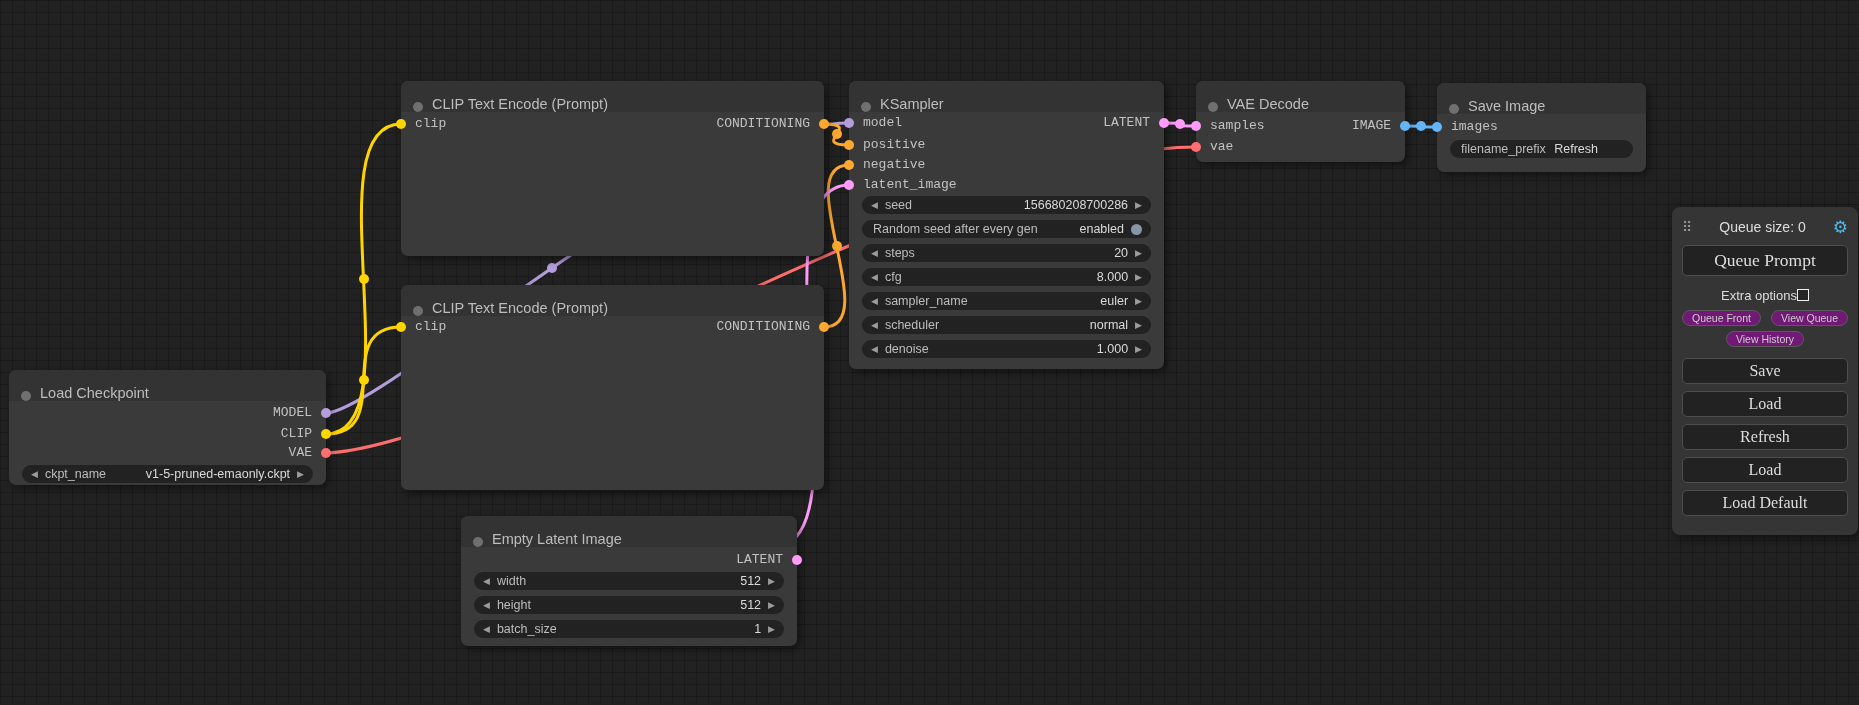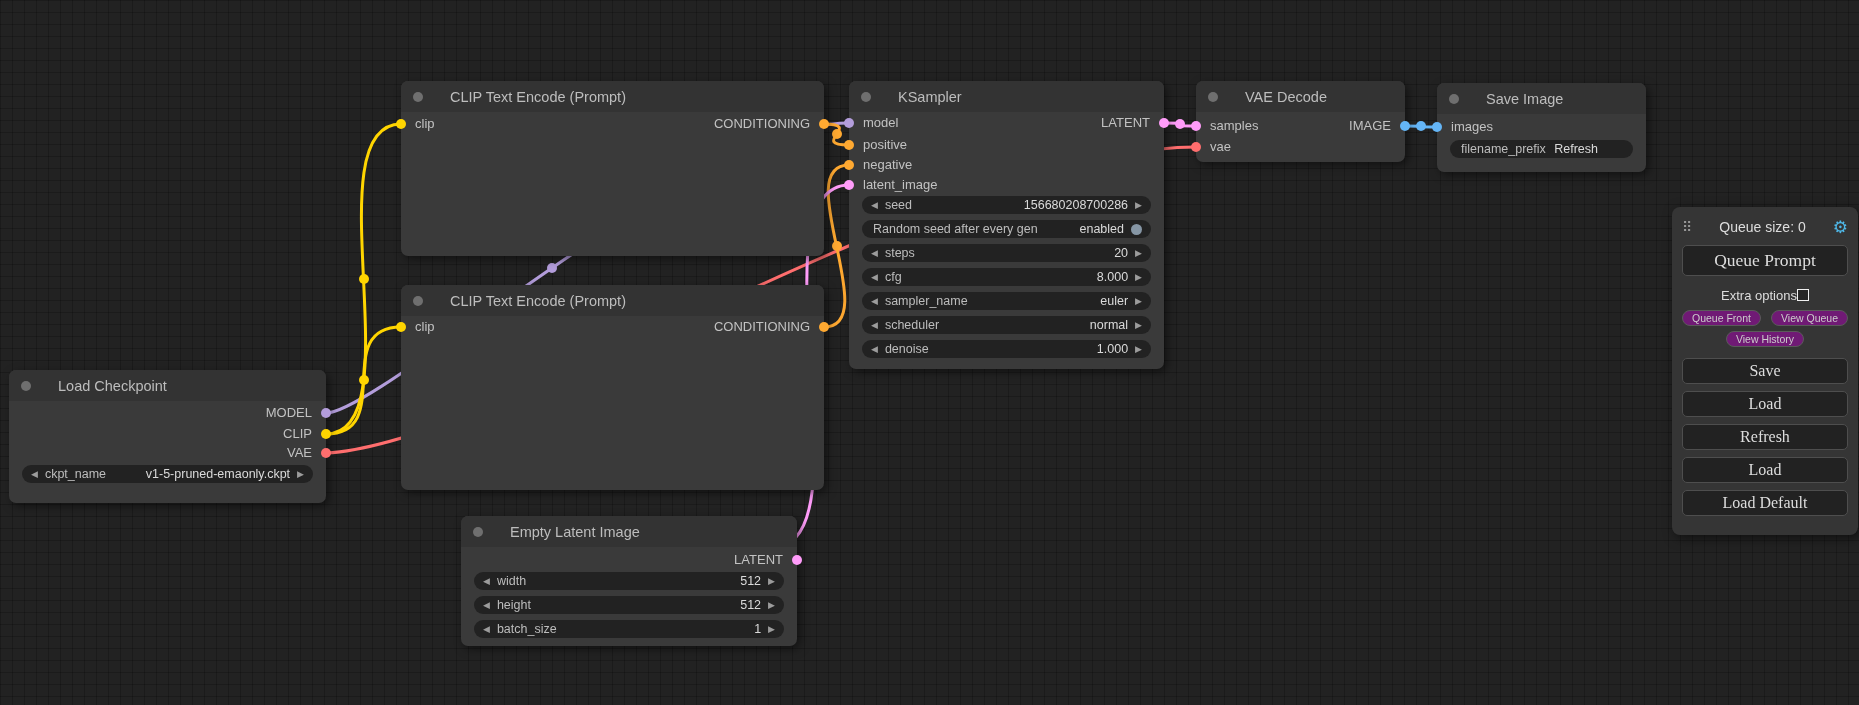--- a/index.html
+++ b/index.html
@@ -17,26 +17,26 @@
   .wire { fill:none; stroke-width:3; stroke-linecap:round; }
 
   .node {
     position:absolute; z-index:2;
     background:#3a3a3a; border-radius:7px;
     box-shadow:3px 3px 10px rgba(0,0,0,0.5);
   }
   .node-title {
     position:absolute; left:0; top:0; right:0; height:31px;
     background:#333333; border-radius:7px 7px 0 0;
-    display:flex; align-items:center; gap:27px; padding:0 12px;
+    display:flex; align-items:flex-end; gap:9px; padding:0 12px;
     color:#bdbdbd; font-size:14.5px; white-space:nowrap; overflow:hidden;
   }
   .title-dot { width:10px; height:10px; border-radius:50%; background:#6f6f6f; flex:none; }
 
-  .slot { position:absolute; height:16px; line-height:16px; font-size:13px; color:#c2c2c2; white-space:nowrap; }
+  .slot { position:absolute; height:16px; line-height:16px; font-size:13px; color:#c2c2c2; white-space:nowrap;font-family:Liberation Mono, monospace; }
   .slot.in  { left:0;  padding-left:14px; }
   .slot.out { right:0; padding-right:14px; text-align:right; }
   .slot-dot { position:absolute; top:50%; transform:translateY(-50%); width:10px; height:10px; border-radius:50%; }
   .slot.in  .slot-dot { left:-5px; }
   .slot.out .slot-dot { right:-5px; }
 
   .textbox {
     position:absolute; left:8px; right:8px;
     background:#222222; border-radius:4px;
     padding:6px 9px; color:#c9c9c9;
@@ -102,21 +102,21 @@
   <circle cx="364" cy="380" r="5" fill="#FFD500"></circle>
   <circle cx="552" cy="268" r="5" fill="#B39DDB"></circle>
   <circle cx="734" cy="297" r="5" fill="#FF6E6E"></circle>
   <circle cx="837" cy="134" r="5" fill="#FFA931"></circle>
   <circle cx="837" cy="246" r="5" fill="#FFA931"></circle>
   <circle cx="810" cy="366" r="5" fill="#FF9CF9"></circle>
   <circle cx="1180" cy="124" r="5" fill="#FF9CF9"></circle>
   <circle cx="1421" cy="126" r="5" fill="#64B5F6"></circle>
 </svg>
 
-<div class="node" style="left:9px; top:370px; width:317px; height:133px;">
+<div class="node" style="left:9px; top:370px; width:317px; height:115px;">
   <div class="node-title">
     <span class="title-dot"></span>
     <span>Load Checkpoint</span>
   </div>
   <div class="slot out" style="top:35px">
     <span>MODEL</span>
     <span class="slot-dot" style="background-color: rgb(179, 157, 219);"></span>
   </div>
   <div class="slot out" style="top:56px">
     <span>CLIP</span>

